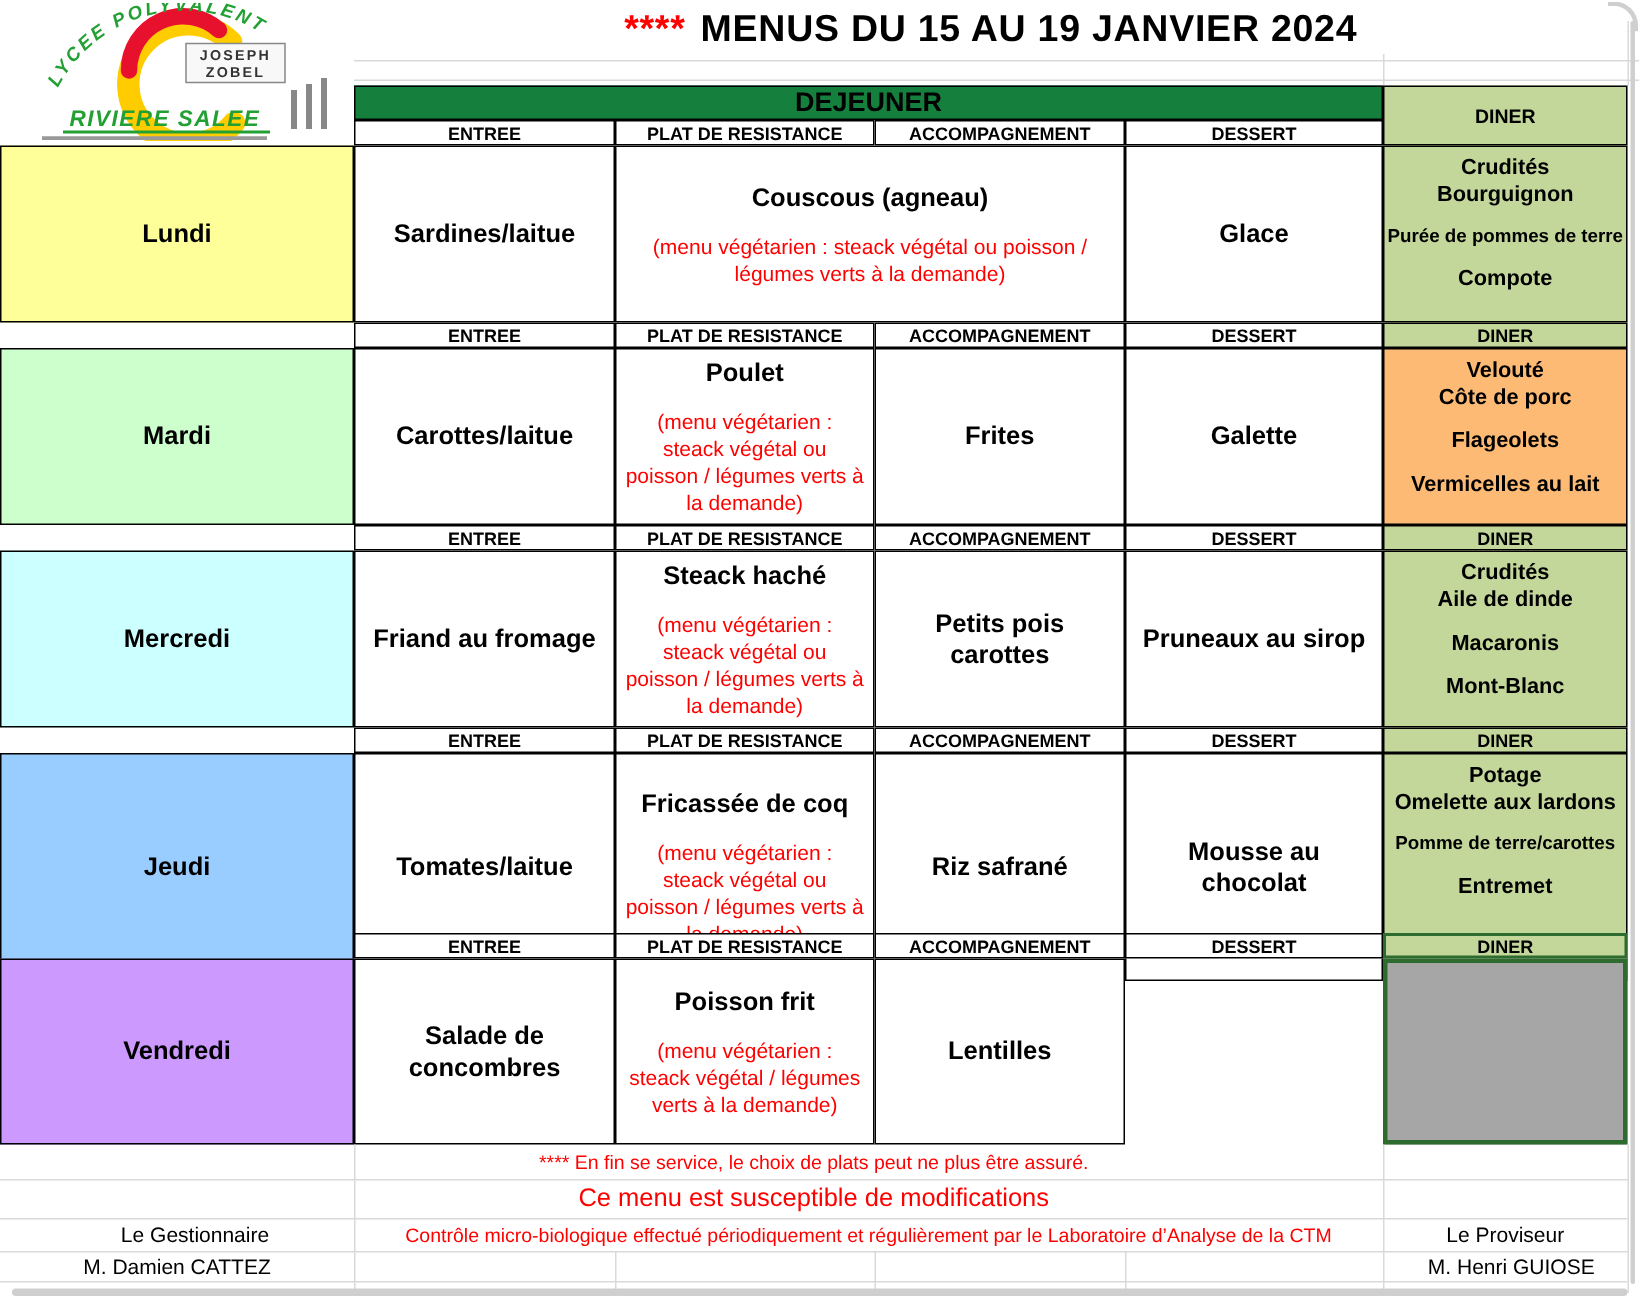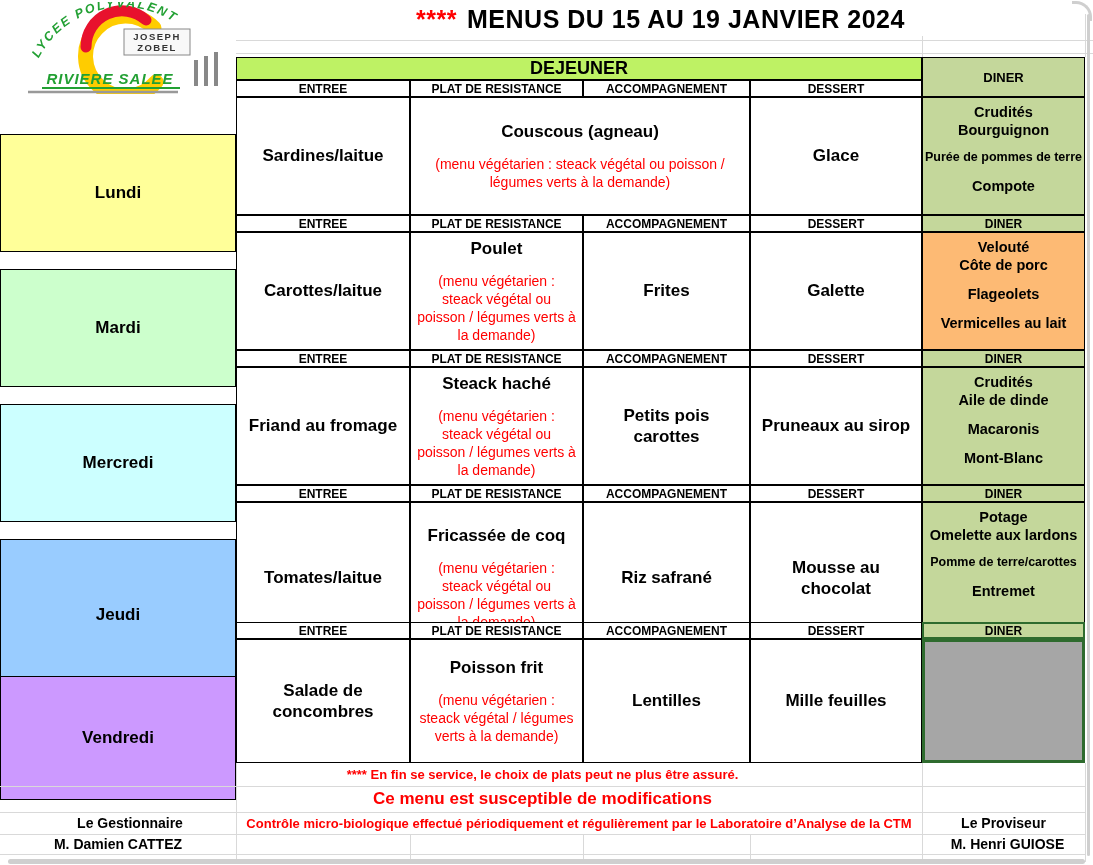--- a/index.html
+++ b/index.html
@@ -37,36 +37,36 @@
 
   .title-row{position:absolute;left:236px;top:0;width:849px;height:38px;
              display:flex;align-items:center;justify-content:center;gap:10px;
              font-size:25px;font-weight:bold;letter-spacing:.5px;}
   .red{color:#FF0000;}
 
   .dejeuner-cell{font-size:18px;font-weight:bold;}
   .diner-head{font-size:13px;font-weight:bold;}
   .sub{font-size:12px;font-weight:bold;}
 
-  .day{font-size:17px;font-weight:bold;margin-top:37px;}
+  .day{font-size:17px;font-weight:bold;}
   .food{font-size:17px;font-weight:bold;line-height:1.25;}
   .plat-main{font-size:17px;font-weight:bold;}
   .plat-note{font-size:14px;font-weight:normal;line-height:1.3;margin-top:13px;padding:0 5px;color:#FF0000;}
 
   .diner{justify-content:flex-start;padding-top:5px;font-weight:bold;}
   .dl{font-size:14.5px;line-height:1.25;}
   .dl.gap{margin-top:11px;}
   .dl.small{font-size:12.5px;}
 
   .sel-label{border:2px solid #2E6B2E;}
   .gray-cell{border:3px solid #2E6B2E;}
 
   
   .fnote{position:absolute;display:flex;align-items:center;justify-content:center;
-         text-align:center;font-weight:bold;}
+         text-align:center;font-weight:normal;}
   .service{left:0;top:763px;width:1085px;height:23px;font-size:13px;}
   .modif{left:0;top:786px;width:1085px;height:26px;font-size:17px;}
   .gtitle{left:12px;top:812px;width:236px;height:22px;font-size:14px;}
   .ctrl{left:236px;top:812px;width:686px;height:22px;font-size:13px;}
   .ptitle{left:922px;top:812px;width:163px;height:22px;font-size:14px;}
   .gname{left:0;top:834px;width:236px;height:20px;font-size:14px;}
   .pname{left:922px;top:834px;width:171px;height:20px;font-size:14px;}
 
   
   .fl{position:absolute;background:#D9D9D9;}
@@ -107,21 +107,21 @@
   <div class="title-row">
     <span class="red">****</span>
     <span>MENUS DU 15 AU 19 JANVIER 2024</span>
   </div>
 
   <div class="fl" style="left:236px;top:40px;width:857px;height:1px"></div>
   <div class="fl" style="left:236px;top:53px;width:857px;height:1px"></div>
   <div class="fl" style="left:922px;top:36px;width:1px;height:21px"></div>
   <div class="fl" style="left:1085px;top:14px;width:1px;height:43px"></div>
 
-  <div class="cell dejeuner-cell cmid r-dej" style="background-color: #bef264;">DEJEUNER</div>
+  <div class="cell dejeuner-cell cmid r-dej" style="background-color: #15803d;">DEJEUNER</div>
   <div class="cell diner-head c5 r-dinhead" style="background-color: rgb(196, 215, 155);">DINER</div>
 
   <div class="cell sub c1 r-sub1">ENTREE</div>
   <div class="cell sub c2 r-sub1">PLAT DE RESISTANCE</div>
   <div class="cell sub c3 r-sub1">ACCOMPAGNEMENT</div>
   <div class="cell sub c4 r-sub1">DESSERT</div>
 
   <div class="cell day c0 r-day1" style="background-color: rgb(255, 255, 153);">Lundi</div>
   <div class="cell food c1 r-day1">Sardines/laitue</div>
   <div class="cell food c23 r-day1">
@@ -208,21 +208,20 @@
   <div class="cell sub sel-label c5 r-sub5" style="background-color: rgb(196, 215, 155);">DINER</div>
 
   <div class="cell day c0 r-day5" style="background-color: rgb(204, 153, 255);">Vendredi</div>
   <div class="cell food c1 r-day5">Salade de
 concombres</div>
   <div class="cell food c2 r-day5">
     <div class="plat-main">Poisson frit</div>
     <div class="plat-note">(menu végétarien : steack végétal / légumes verts à la demande)</div>
   </div>
   <div class="cell food c3 r-day5">Lentilles</div>
-  <div class="cell food c4 r-day5">Mille feuilles</div>
   <div class="cell gray-cell c5 r-day5" style="background-color: rgb(166, 166, 166);"></div>
 
   <div class="fnote service red">**** En fin se service, le choix de plats peut ne plus être assuré.</div>
   <div class="fnote modif red">Ce menu est susceptible de modifications</div>
   <div class="fnote gtitle">Le Gestionnaire</div>
   <div class="fnote ctrl red">Contrôle micro-biologique effectué périodiquement et régulièrement par le Laboratoire d’Analyse de la CTM</div>
   <div class="fnote ptitle">Le Proviseur</div>
   <div class="fnote gname">M. Damien CATTEZ</div>
   <div class="fnote pname">M. Henri GUIOSE</div>
 

